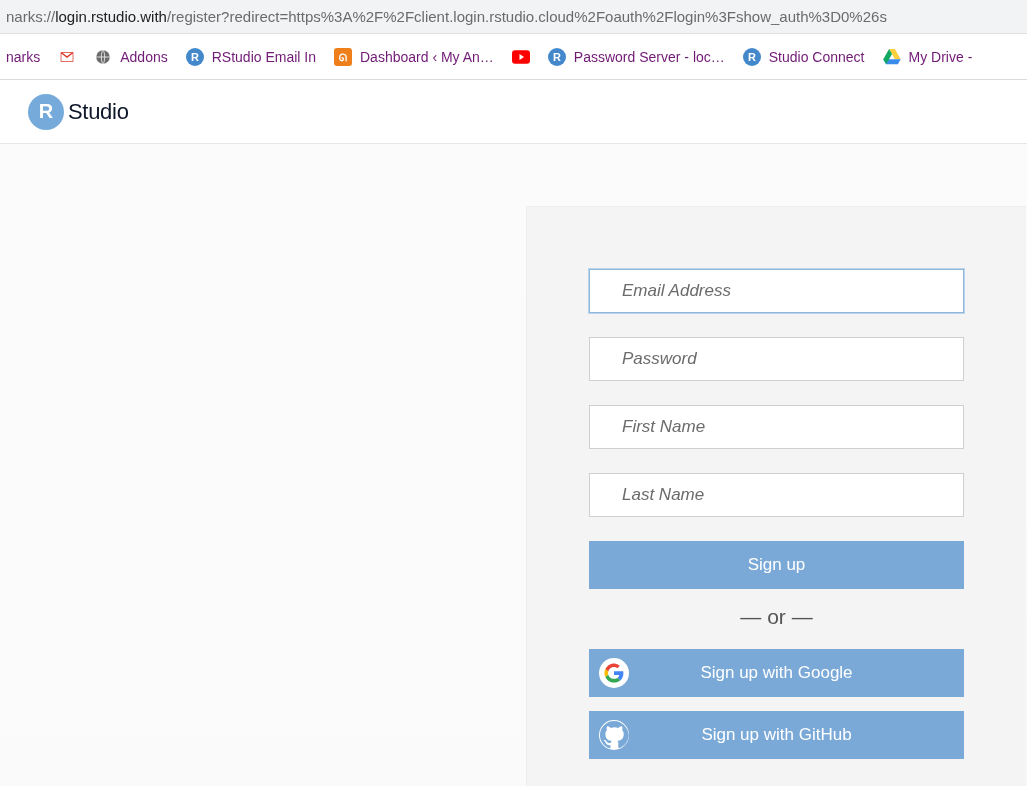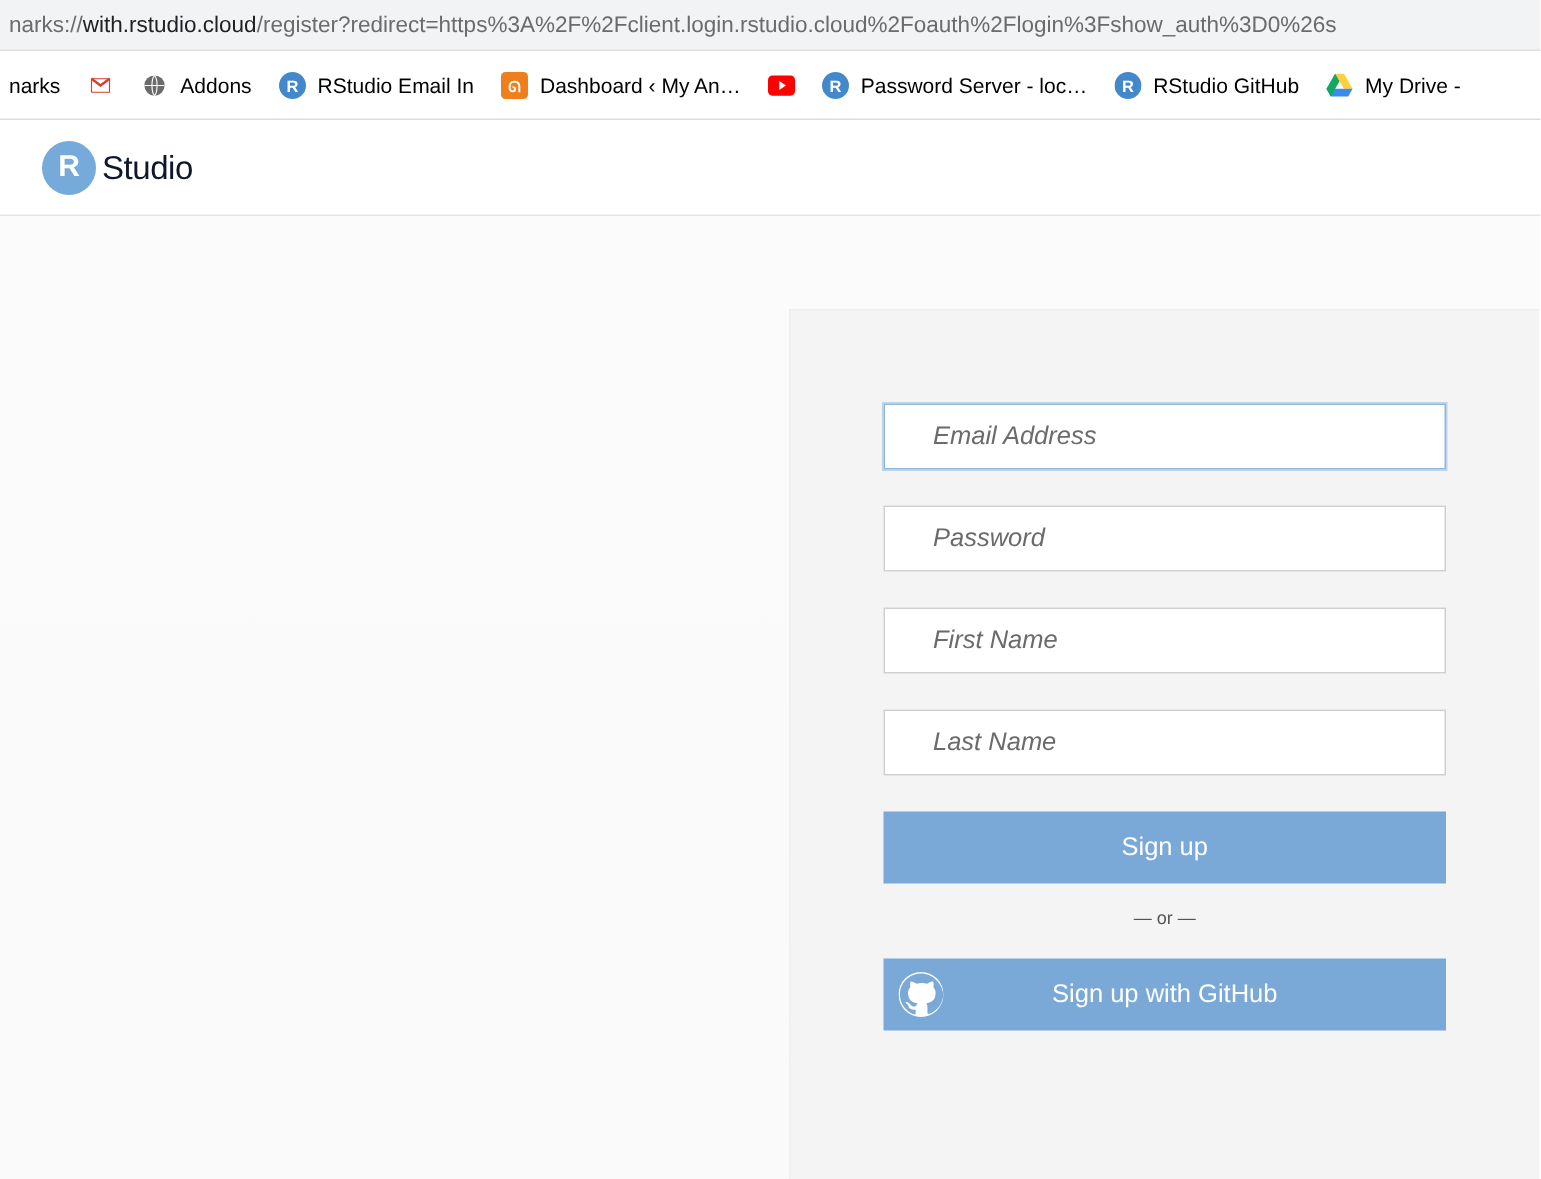--- a/index.html
+++ b/index.html
@@ -39,21 +39,21 @@
   }
   .bm-icon {
     width: 18px;
     height: 18px;
     display: flex;
     align-items: center;
     justify-content: center;
     font-size: 13px;
     font-weight: bold;
   }
-  .bm-label { color: #000000; }
+  .bm-label { color: #701a75; }
 
   
   .page-header {
     height: 64px;
     display: flex;
     align-items: center;
     padding-left: 28px;
     border-bottom: 1px solid #e6e6e6;
     background: #fff;
   }
@@ -112,41 +112,41 @@
     cursor: pointer;
     display: flex;
     align-items: center;
     justify-content: center;
     position: relative;
     margin-bottom: 14px;
   }
   .or-separator {
     text-align: center;
     color: #555;
-    font-size: 12px;
+    font-size: 21px;
     margin: 16px 0 20px 0;
   }
   .oauth-icon {
     position: absolute;
     left: 10px;
     width: 30px;
     height: 30px;
     border-radius: 50%;
     background: #fff;
     display: flex;
     align-items: center;
     justify-content: center;
   }
 </style>
 </head>
 <body>
 
 <div class="address-bar">
   <span class="url">
-    <span>narks://</span><span class="dark">with.rstudio.cloud</span><span>/register?redirect=https%3A%2F%2Fclient.login.rstudio.cloud%2Foauth%2Flogin%3Fshow_auth%3D0%26s</span>
+    <span>narks://</span><span class="dark">login.rstudio.with</span><span>/register?redirect=https%3A%2F%2Fclient.login.rstudio.cloud%2Foauth%2Flogin%3Fshow_auth%3D0%26s</span>
   </span>
 </div>
 
 <div class="bookmarks-bar">
 
   <div class="bm-item">
     <span class="bm-label">narks</span>
   </div>
 
   <div class="bm-item">
@@ -207,21 +207,21 @@
     <span class="bm-label">Password Server - loc…</span>
   </div>
 
   <div class="bm-item">
     <span class="bm-icon">
       <svg width="18" height="18">
           <circle cx="9" cy="9" r="9" fill="#4488cc"></circle>
           <text x="9" y="13" text-anchor="middle" fill="#fff" font-size="11" font-weight="bold">R</text>
         </svg>
     </span>
-    <span class="bm-label">RStudio GitHub</span>
+    <span class="bm-label">Studio Connect</span>
   </div>
 
   <div class="bm-item">
     <span class="bm-icon">
       <svg width="18" height="16" viewBox="0 0 24 22">
           <path d="M8 0h8l8 14h-8z" fill="#ffcf3f"></path>
           <path d="M0 14l4 7h16l4-7z" fill="#3b8bea"></path>
           <path d="M8 0L0 14l4 7L12 7z" fill="#11a861"></path>
         </svg>
     </span>
@@ -246,20 +246,31 @@
     <input type="text" class="form-input" placeholder="First Name" style="">
 
     <input type="text" class="form-input" placeholder="Last Name" style="">
 
     <button class="btn">
       <span>Sign up</span>
     </button>
 
     <div class="or-separator">— or —</div>
 
+    <button class="btn">
+      <span class="oauth-icon">
+        <svg width="20" height="20" viewBox="0 0 48 48">
+          <path fill="#EA4335" d="M24 9.5c3.9 0 6.6 1.7 8.1 3.1l5.9-5.9C34.4 3.3 29.7 1 24 1 14.8 1 6.9 6.6 3.3 14.7l6.9 5.4C12 13.7 17.4 9.5 24 9.5z"></path>
+          <path fill="#4285F4" d="M46.5 24.5c0-1.6-.1-3.1-.4-4.5H24v9h12.7c-.6 3-2.3 5.5-4.9 7.2l7.5 5.8C43.9 37.7 46.5 31.7 46.5 24.5z"></path>
+          <path fill="#FBBC05" d="M10.2 28.1c-.5-1.3-.7-2.7-.7-4.1s.3-2.8.7-4.1l-6.9-5.4C1.8 17.7 1 20.8 1 24s.8 6.3 2.3 9.5l6.9-5.4z"></path>
+          <path fill="#34A853" d="M24 47c6.2 0 11.4-2 15.2-5.5l-7.5-5.8c-2 1.4-4.7 2.3-7.7 2.3-6.6 0-12-4.2-13.8-10.1l-6.9 5.4C6.9 41.4 14.8 47 24 47z"></path>
+        </svg>
+      </span>
+      <span>Sign up with Google</span>
+    </button>
 
     <button class="btn">
       <span class="oauth-icon" style="background:transparent">
         <svg width="30" height="30" viewBox="0 0 16 16">
             <circle cx="8" cy="8" r="8" fill="#fff"></circle>
             <path fill="#7aa9d7" d="M8 .5C3.9.5.5 3.9.5 8c0 3.3 2.2 6.1 5.1 7.1.4.1.5-.2.5-.4v-1.4c-2.1.5-2.5-1-2.5-1-.3-.9-.8-1.1-.8-1.1-.7-.5.1-.5.1-.5.8.1 1.2.8 1.2.8.7 1.1 1.8.8 2.2.6.1-.5.3-.8.5-1-1.7-.2-3.4-.8-3.4-3.7 0-.8.3-1.5.8-2 0-.2-.3-1 .1-2 0 0 .6-.2 2.1.8.6-.2 1.3-.3 1.9-.3s1.3.1 1.9.3c1.5-1 2.1-.8 2.1-.8.4 1 .1 1.8.1 2 .5.5.8 1.2.8 2 0 2.9-1.8 3.5-3.4 3.7.3.2.5.7.5 1.4v2c0 .2.1.5.5.4 3-1 5.1-3.8 5.1-7.1C15.5 3.9 12.1.5 8 .5z"></path>
           </svg>
       </span>
       <span>Sign up with GitHub</span>
     </button>

